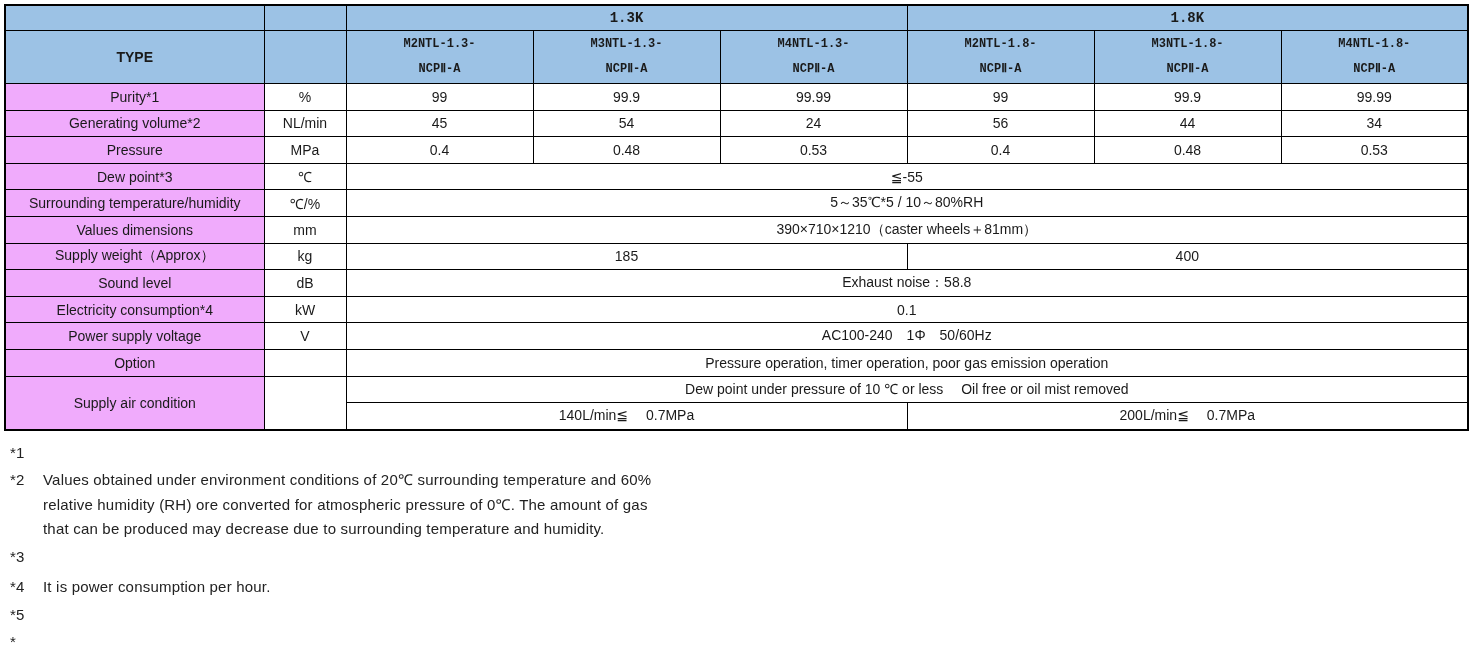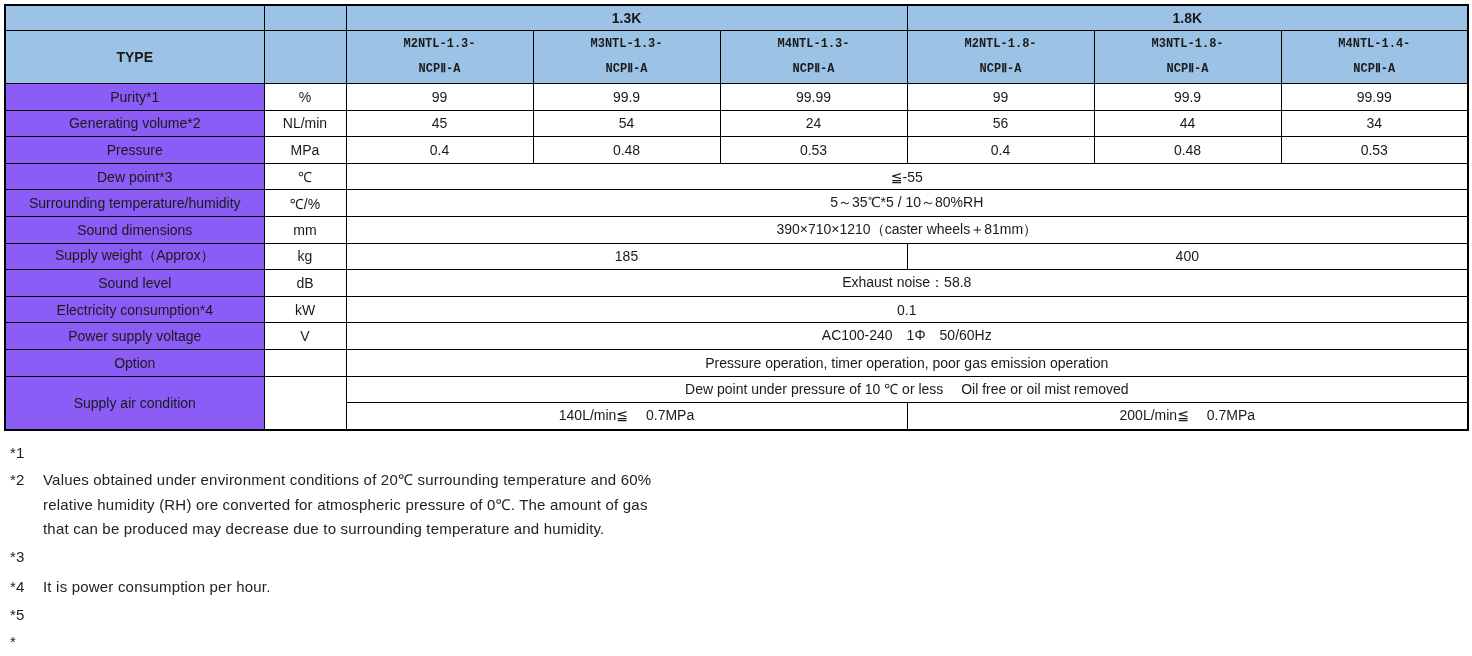--- a/index.html
+++ b/index.html
@@ -22,24 +22,24 @@
     vertical-align:middle;
     padding:0 2px;
     white-space:nowrap;
     overflow:hidden;
     color:#1a1a1a;
   }
   tr.r1 td{height:24px;}
   tr.r2 td{height:52px;}
   tbody tr td{height:25.6px;}
   td.hd{background:#9CC2E5;font-weight:bold;}
-  td.group{font-size:14.5px;}
+  td.group{font-size:14.5px;font-family:Liberation Mono, monospace;}
   td.model div{line-height:25px;font-size:12px;font-family:Liberation Mono, monospace;}
   td.type-cell{text-align:left;padding-left:5px;font-size:15px;}
-  td.lbl{background:#8b5cf6;text-align:left;padding-left:5px;font-weight:normal;}
+  td.lbl{background:#f0abfc;text-align:left;padding-left:5px;font-weight:normal;}
   td.unit{background:#ffffff;}
   .footnotes{
     margin:10px 0 0 10px;
     font-size:15px;
     letter-spacing:0.2px;
     color:#222;
   }
   .fn{display:flex;line-height:24.5px;margin-bottom:3px;}
   .fn-m{flex:0 0 33px;width:33px;}
   .fn.plain .fn-m{flex:0 0 16px;width:16px;}
@@ -84,21 +84,21 @@
       </td>
       <td class="hd model">
         <div>M2NTL-1.8-</div>
         <div>NCPⅡ-A</div>
       </td>
       <td class="hd model">
         <div>M3NTL-1.8-</div>
         <div>NCPⅡ-A</div>
       </td>
       <td class="hd model">
-        <div>M4NTL-1.4-</div>
+        <div>M4NTL-1.8-</div>
         <div>NCPⅡ-A</div>
       </td>
     </tr>
   </thead>
   <tbody>
     <tr>
       <td class="lbl">Purity*1</td>
       <td class="unit">%</td>
       <td>99</td>
       <td>99.9</td>
@@ -131,21 +131,21 @@
       <td class="lbl">Dew point*3</td>
       <td class="unit">℃</td>
       <td colspan="6">≦-55</td>
     </tr>
     <tr>
       <td class="lbl">Surrounding temperature/humidity</td>
       <td class="unit">℃/%</td>
       <td colspan="6">5～35℃*5 / 10～80%RH</td>
     </tr>
     <tr>
-      <td class="lbl">Sound dimensions</td>
+      <td class="lbl">Values dimensions</td>
       <td class="unit">mm</td>
       <td colspan="6">390×710×1210（caster wheels＋81mm）</td>
     </tr>
     <tr>
       <td class="lbl">Supply weight（Approx）</td>
       <td class="unit">kg</td>
       <td colspan="3">185</td>
       <td colspan="3">400</td>
     </tr>
     <tr>

